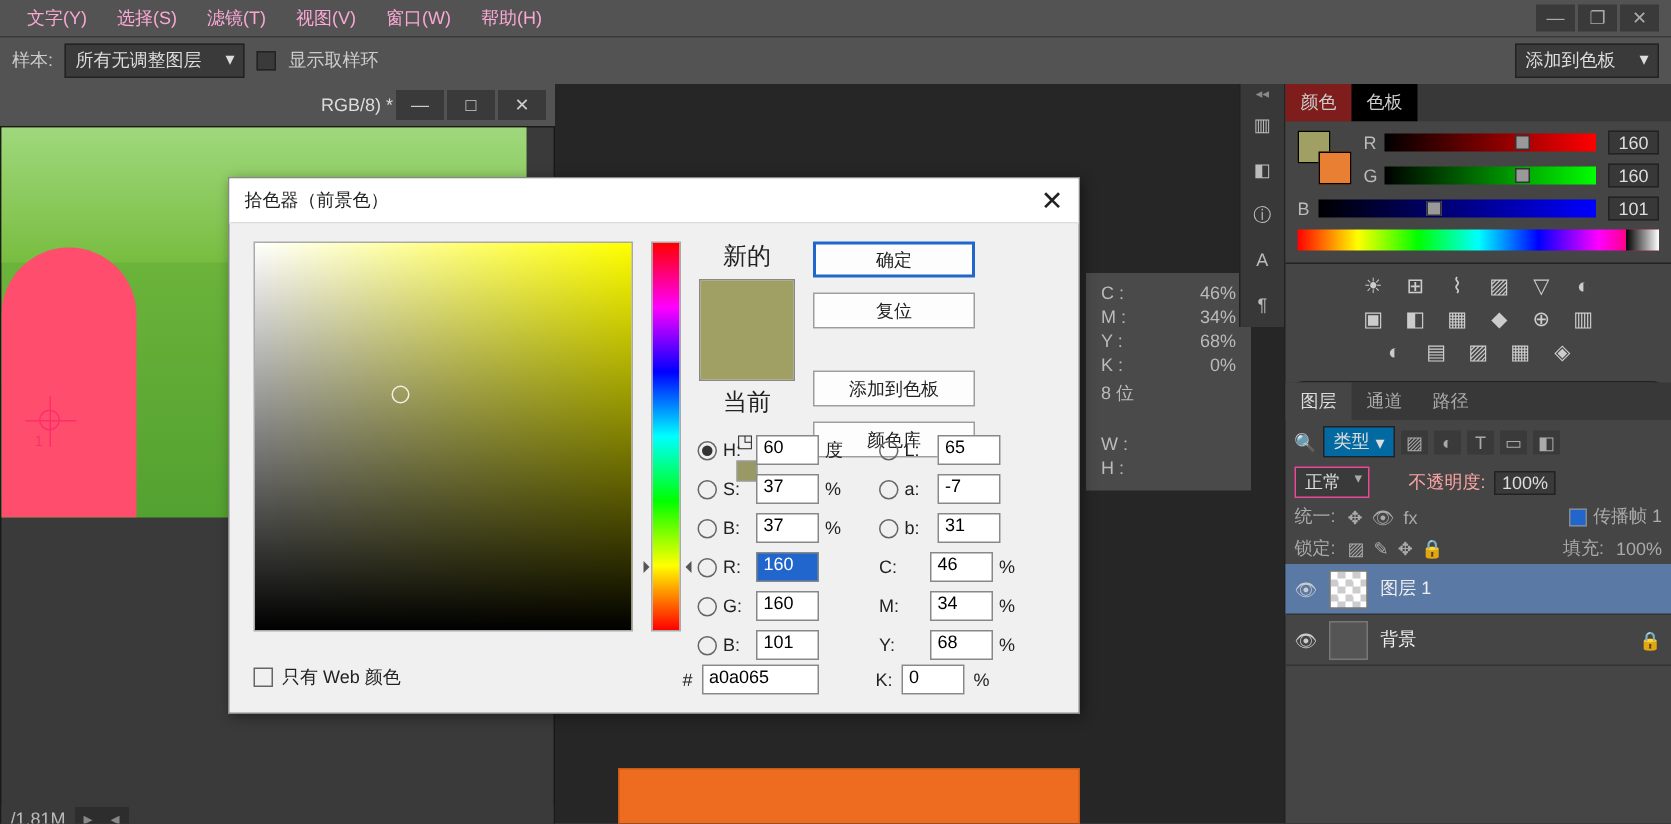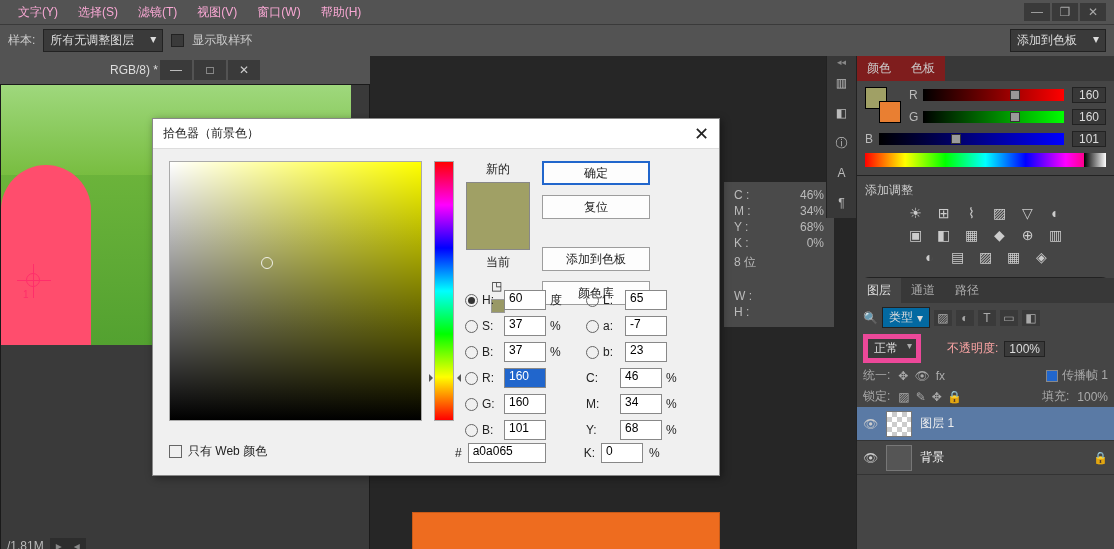--- a/index.html
+++ b/index.html
@@ -18,21 +18,21 @@
 .opt-select::after { content: "▾"; position: absolute; right: 6px; top: 2px; }
 .opt-check { width: 13px; height: 13px; border: 1px solid #222; background: #3a3a3a; display: inline-block; }
 .optsbar .workspace { margin-left: auto; }
 
 
 .doc-area { display: flex; height: calc(100% - 56px); position: relative; }
 .doc-main { flex: 1; position: relative; background: #262626; }
 
 
 .doc-window { position: absolute; left: 0; top: 28px; width: 370px; height: 472px; background: #3a3a3a; border: 1px solid #1a1a1a; }
-.doc-tab { height: 28px; background: #535353; display: flex; align-items: center; padding: 0 6px; justify-content: center; position: absolute; top: 0; left: 0; width: 370px; }
+.doc-tab { height: 28px; background: #535353; display: flex; align-items: center; padding: 0 6px; justify-content: flex-end; position: absolute; top: 0; left: 0; width: 370px; }
 .doc-tab .tab-title { color: #ddd; }
 .doc-tab .tab-btns { display: flex; }
 .doc-tab .tab-btn { width: 32px; height: 20px; background: #3a3a3a; color: #ccc; display:flex; align-items:center; justify-content:center; margin-left: 2px; }
 .canvas { width: 350px; height: 260px; background: linear-gradient(#78bd40, #53a130); position: relative; overflow: hidden; }
 .canvas .sky { position:absolute; top:0; left:0; right:0; height: 90px; background: linear-gradient(#9fd87d, #78bd40); }
 .canvas .girl { position: absolute; left: 0; bottom: 0; width: 90px; height: 180px; background: #ff4d6d; border-radius: 45px 45px 0 0; }
 .canvas .table { position: absolute; right: 70px; bottom: 10px; width: 70px; height: 70px; background:#5a3; border:2px solid #3a7; }
 .canvas .guidept { position: absolute; left: 25px; top: 188px; width: 14px; height: 14px; border: 1px solid #ff2e6a; border-radius: 50%; }
 .canvas .guidept::before, .canvas .guidept::after { content:""; position:absolute; background:#ff2e6a; }
 .canvas .guidept::before { left:-10px; top:6px; width:34px; height:1px; }
@@ -41,21 +41,21 @@
 .doc-hscroll { position: absolute; bottom: 0; left: 0; right: 0; height: 18px; background: #3a3a3a; display:flex; align-items:center; }
 .doc-status { padding: 0 6px; color:#bbb; }
 .doc-scrollarrow { width: 18px; height: 16px; background:#2d2d2d; display:flex; align-items:center; justify-content:center; color:#888; }
 
 
 .orange-stub { position: absolute; left: 412px; top: 456px; width: 308px; height: 46px; background: #ee6c1f; border: 1px solid #c85a18; }
 
 
 .right-dock { position: absolute; right: 0; top: 56px; width: 258px; bottom: 0; background: #454545; display: flex; flex-direction: column; border-left: 1px solid #222; }
 .dock-tabs { display: flex; background: #383838; }
-.dock-tab { padding: 4px 10px; color: #ccc; background: #7f1d1d; }
+.dock-tab { padding: 4px 10px; color: #ccc; background: #000000; }
 .dock-tab.active { background: #7f1d1d; }
 
 
 .color-panel { padding: 6px 8px 8px; background: #454545; }
 .color-swatches { position: relative; width: 36px; height: 36px; float: left; margin-right: 8px; }
 .sw-fg { position: absolute; width: 22px; height: 22px; background: #a0a065; border: 1px solid #000; top: 0; left: 0; }
 .sw-bg { position: absolute; width: 22px; height: 22px; background: #e97f32; border: 1px solid #000; bottom: 0; right: 0; }
 .rgb-row { display: flex; align-items: center; margin-bottom: 6px; }
 .rgb-lbl { width: 14px; color: #bbb; }
 .rgb-track { flex: 1; height: 12px; position: relative; }
@@ -75,21 +75,21 @@
 
 
 .layers-panel { border-top:1px solid #222; flex:1; display:flex; flex-direction:column;border-radius:13px; }
 .layers-tabs { display:flex; background:#383838; }
 .layers-tab { padding: 4px 10px; color:#aaa; }
 .layers-tab.active { background:#454545; color:#ddd; }
 .layers-filter { display:flex; align-items:center; gap:4px; padding:4px 6px; }
 .layers-filter .filt-mode { background:#0369a1; border:1px solid #222; padding:1px 6px; display:flex; align-items:center; gap:4px; color:#ddd; }
 .layers-filter .filt-btn { width: 18px; height: 16px; background:#3a3a3a; display:flex; align-items:center; justify-content:center; color:#aaa; }
 .layers-props { display:flex; align-items:center; padding: 2px 6px; gap: 6px; }
-.layers-props .blend-sel { background:#3a3a3a; border:5px solid #ec4899; padding:1px 18px 1px 6px; position:relative; color:#ddd; }
+.layers-props .blend-sel { background:#3a3a3a; border:1px solid #ec4899; padding:1px 18px 1px 6px; position:relative; color:#ddd; }
 .layers-props .blend-sel::after { content:"▾"; position:absolute; right:4px; top:1px; font-size:10px; color:#aaa; }
 .layers-props .prop-lbl { color:#fca5a5;margin-left:20px; }
 .layers-props .prop-val { background:#3a3a3a; border:1px solid #222; padding:0 4px; color:#ddd; }
 .layers-lock { display:flex; padding:2px 6px; gap:8px; color:#aaa; align-items:center; }
 .layers-lock .lock-icons { display:flex; gap:6px; }
 .layer-row { display:flex; align-items:center; height:34px; padding: 0 6px; border-bottom:1px solid #333; gap:8px; }
 .layer-row.sel { background:#5a7aa5; }
 .layer-eye { color:#ccc; }
 .layer-thumb { width:26px; height:26px; border:1px solid #777; background:#555; }
 .layer-thumb.checker { background: repeating-conic-gradient(#ccc 0 25%, #fff 0 50%) 0 0/10px 10px; }
@@ -111,21 +111,21 @@
 
 .cp-field { width: 253px; height: 260px; position: relative; background: linear-gradient(to top, #000, transparent), linear-gradient(to right, #fff, #ffff00); border: 1px solid #aaa; }
 .cp-field .cp-circle { position: absolute; left: 91px; top: 95px; width: 12px; height: 12px; border: 1.5px solid rgba(255,255,255,0.85); border-radius: 50%; }
 
 .cp-hue { width: 20px; height: 260px; background: linear-gradient(to bottom, red, magenta, blue, cyan, lime, yellow, red); border: 1px solid #aaa; position: relative; }
 .cp-hue .hue-thumb { position: absolute; left: -6px; width: 32px; height: 8px; top: 212px; pointer-events: none; }
 .cp-hue .hue-thumb::before { content:""; position:absolute; left:0; top:0; border:4px solid transparent; border-left-color:#555; }
 .cp-hue .hue-thumb::after { content:""; position:absolute; right:0; top:0; border:4px solid transparent; border-right-color:#555; }
 
 .cp-preview { display:flex; flex-direction:column; align-items:center; gap:4px; }
-.cp-prev-lbl { font-size: 12px; }
+.cp-prev-lbl { font-size: 16px; }
 .cp-prev-box { width: 64px; height: 68px; border: 1px solid #888; display:flex; flex-direction:column; }
 .cp-prev-new { flex:1; background: #a0a065; }
 .cp-prev-cur { flex:1; background: #a0a065; }
 .cp-mini { display:flex; flex-direction:column; gap:6px; margin-top:4px; }
 .cp-mini-icon { width:14px; height:14px; border:1px solid #999; }
 
 .cp-buttons { display: flex; flex-direction: column; gap: 10px; width: 108px; }
 .cp-btn { height: 24px; border: 1px solid #9d9d9d; background: #fdfdfd; display: flex; align-items: center; justify-content: center; cursor: pointer; }
 .cp-btn.primary { border: 2px solid #2166cc; }
 
@@ -265,21 +265,20 @@
         <span class="rgb-lbl">B</span>
         <div class="rgb-track b">
           <div class="rgb-thumb" style="left:39%"></div>
         </div>
         <span class="rgb-val">101</span>
       </div>
     <div class="spectrum"></div>
   </div>
 
   <div class="adjust-panel">
-    <div class="adjust-title">添加调整</div>
     <div class="adjust-row">
       <span>☀</span>
       <span>⊞</span>
       <span>⌇</span>
       <span>▨</span>
       <span>▽</span>
       <span>◐</span>
     </div>
     <div class="adjust-row">
       <span>▣</span>
@@ -406,21 +405,21 @@
           <span class="cp-ilabel">a:</span>
         <span class="cp-input">-7</span>
       </div>
       <div class="cp-input-row">
         <span class="cp-radio"></span>
           <span class="cp-ilabel">B:</span>
         <span class="cp-input">37</span>
           <span class="cp-unit">%</span>
         <span class="cp-radio cp-col2"></span>
           <span class="cp-ilabel">b:</span>
-        <span class="cp-input">23</span>
+        <span class="cp-input">31</span>
       </div>
       <div class="cp-input-row">
         <span class="cp-radio"></span>
           <span class="cp-ilabel">R:</span>
         <span class="cp-input sel">160</span>
           <span class="cp-unit"></span>
         <span class="cp-ilabel cp-col2" style="width:30px">C:</span>
         <span class="cp-input">46</span>
           <span class="cp-unit">%</span>
       </div>

